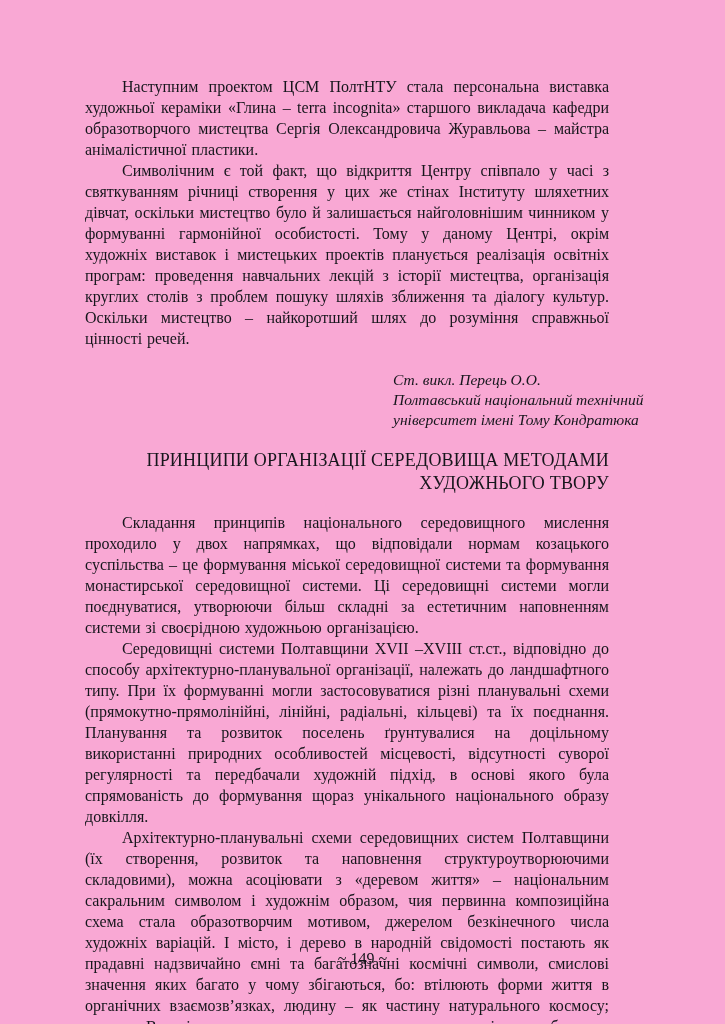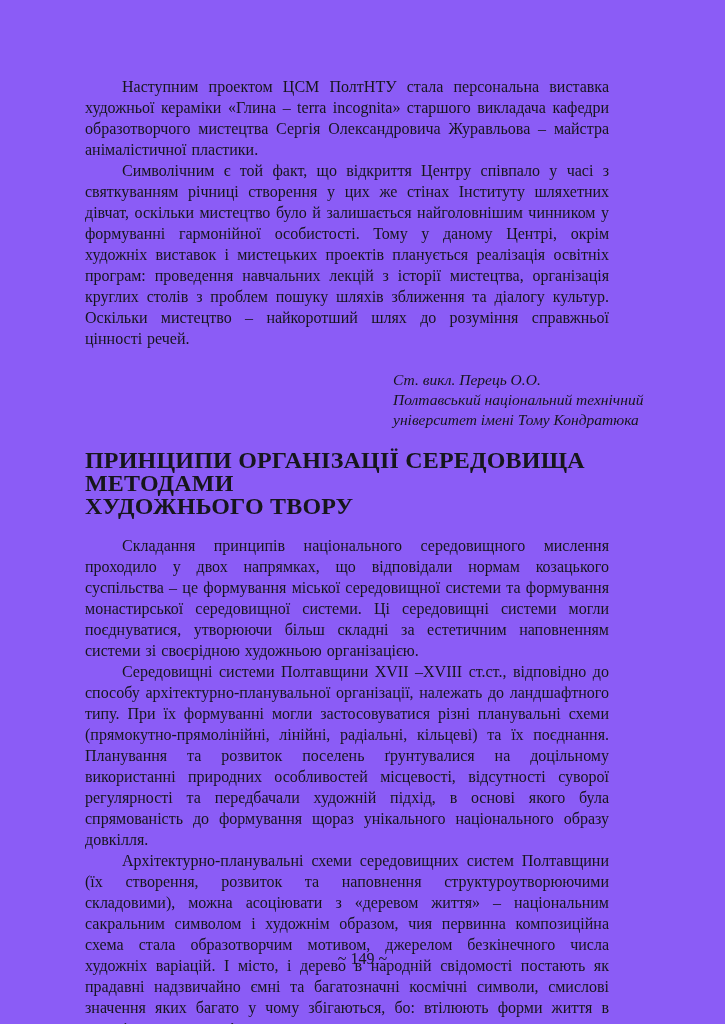--- a/index.html
+++ b/index.html
@@ -6,44 +6,44 @@
   html, body { width: 725px; height: 1024px; }
   body {
     background: #ffffff;
     font-family: "Liberation Serif", "DejaVu Serif", serif;
     color: #16161c;
   }
   .page {
     position: relative;
     width: 725px;
     height: 1024px;
-    background: #8b5cf6;
+    background: #f9a8d4;
     padding: 76px 116px 0 85px;
     overflow: hidden;
   }
   .para {
     font-size: 16px;
     line-height: 21px;
     text-align: justify;
     text-indent: 37px;
     word-spacing: 1px;
   }
   .attribution {
     margin: 21px 0 0 308px;
     font-style: italic;
     font-size: 15.5px;
     line-height: 20px;
   }
   .attribution div { white-space: nowrap; }
   .heading {
     margin-top: 19px;
-    font-size: 24px;
+    font-size: 18px;
     line-height: 23px;
-    font-weight: bold;
-    text-align: left;
+    font-weight: normal;
+    text-align: right;
     white-space: pre-line;
     letter-spacing: 0.2px;
   }
   .after-heading { margin-top: 17px; }
   .page-number {
     position: absolute;
     left: 0;
     bottom: 56px;
     width: 100%;
     text-align: center;

